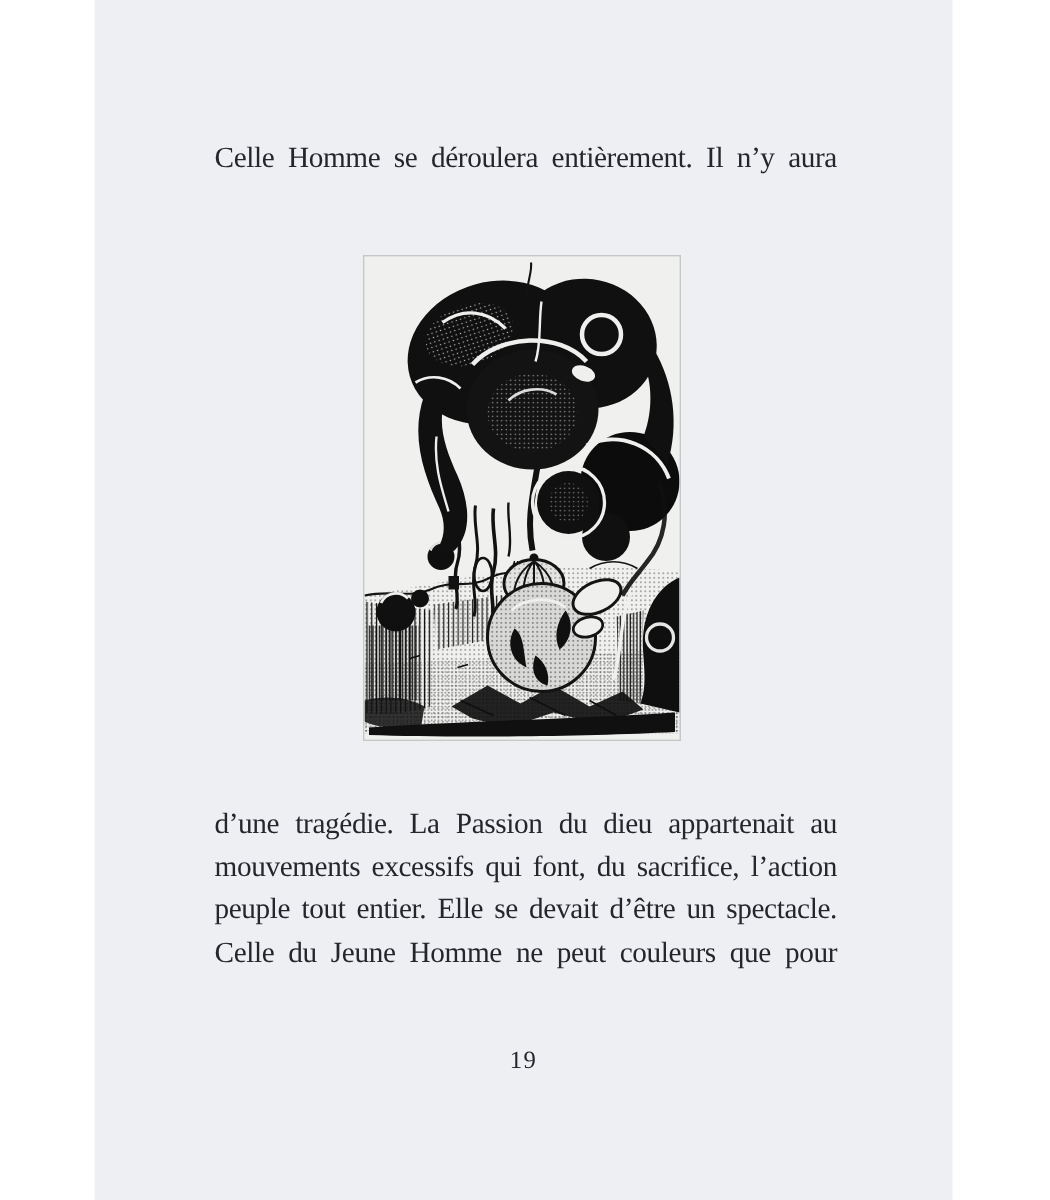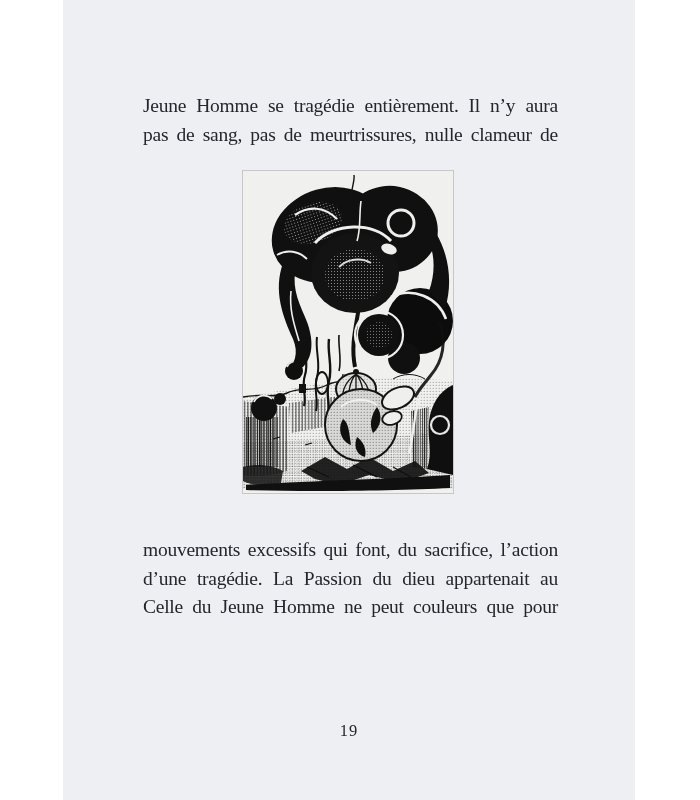--- a/index.html
+++ b/index.html
@@ -27,34 +27,33 @@
     -moz-text-align-last:justify;
     hyphens:none;
   }
   .plate{
     position:absolute;left:180px;top:171px;width:210px;height:322px;
     background:var(--plate,#f0f0ee);
     box-shadow:0 0 0 1px #c6c7c7;
   }
   .plate svg{display:block;width:100%;height:100%;}
   .folio{
-    position:absolute;left:0;top:721px;width:100%;
+    position:absolute;left:0;top:697px;width:100%;
     text-align:center;color:var(--ink,#24262c);
     font-size:16.5px;line-height:20px;letter-spacing:1px;
   }
 </style>
 </head>
 <body>
 
 <div class="scan">
   <div class="page">
 
     <div class="para para-top">
-      <div class="tline">Jeune Homme se tragédie entièrement. Il n’y aura</div>
-      <div class="tline">pas de sang, pas de meurtrissures, nulle clameur de</div>
+      <div class="tline">Celle Homme se déroulera entièrement. Il n’y aura</div>
     </div>
 
     <div class="plate">
       <svg viewBox="0 0 210 322" xmlns="http://www.w3.org/2000/svg">
         <defs>
           <pattern id="dots" width="3" height="3" patternUnits="userSpaceOnUse">
             <circle cx="1.2" cy="1.2" r="0.55" fill="#141414"></circle>
           </pattern>
           <pattern id="dotsDense" width="2.3" height="2.3" patternUnits="userSpaceOnUse">
             <circle cx="1" cy="1" r="0.62" fill="#101010"></circle>
@@ -144,21 +143,22 @@
           <circle cx="136" cy="164" r="24" fill="none" stroke="#efefed" stroke-width="2.2"></circle>
           <path d="M118,30 C116,44 118,58 114,70" stroke="#efefed" stroke-width="1.6" fill="none"></path>
           <path d="M34,84 C44,78 56,80 64,88" stroke="#efefed" stroke-width="1.8" fill="none"></path>
           <path d="M96,96 C104,88 118,86 128,92" stroke="#efefed" stroke-width="1.8" fill="none" opacity="0.9"></path>
           <path d="M48,120 C46,140 52,156 56,170" stroke="#efefed" stroke-width="1.6" fill="none"></path>
         </g>
       </svg>
     </div>
 
     <div class="para para-bottom">
+      <div class="tline">d’une tragédie. La Passion du dieu appartenait au</div>
       <div class="tline">mouvements excessifs qui font, du sacrifice, l’action</div>
-      <div class="tline">d’une tragédie. La Passion du dieu appartenait au</div>
+      <div class="tline">peuple tout entier. Elle se devait d’être un spectacle.</div>
       <div class="tline">Celle du Jeune Homme ne peut couleurs que pour</div>
     </div>
 
     <div class="folio">19</div>
 
   </div>
 </div>
 
 </body></html>

